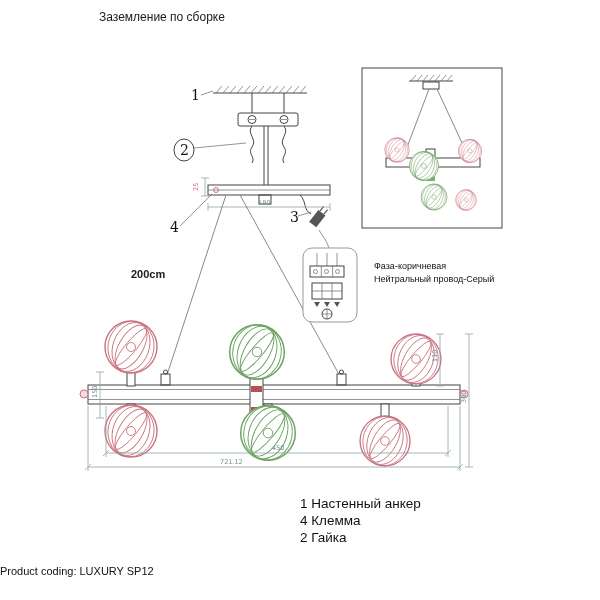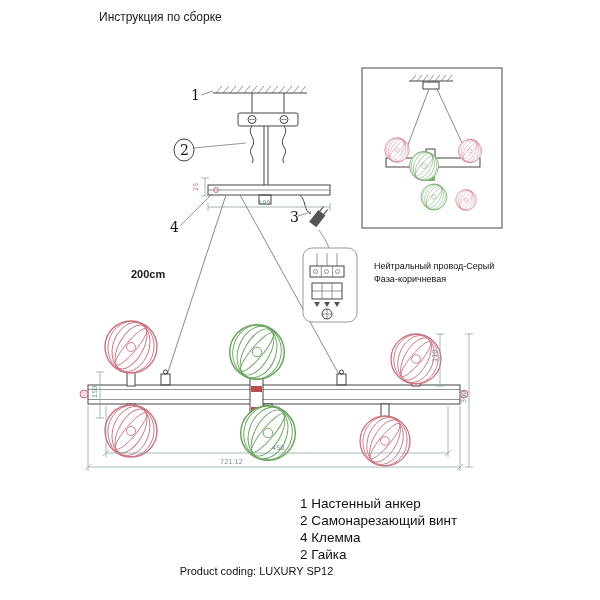--- a/index.html
+++ b/index.html
@@ -3,21 +3,21 @@
 <meta charset="utf-8">
 <style>
   html,body{margin:0;padding:0;background:#fff;}
   .page{position:relative;width:600px;height:600px;background:#ffffff;overflow:hidden;
         font-family:"Liberation Sans","DejaVu Sans",sans-serif;color:#1a1a1a;}
   .abs{position:absolute;}
   .title{left:99px;top:10px;font-size:12px;color:#1a1a1a;}
   .cordlbl{left:131px;top:268px;font-size:11px;font-weight:bold;}
   .wiring{left:374px;top:260px;font-size:9px;line-height:12.5px;color:#111;}
   .legend{left:300px;top:487px;font-size:13.5px;line-height:17px;color:#111;margin-top:8px;}
-  .product{left:0;top:565px;width:513px;text-align:center;font-size:11px;color:#111;}
+  .product{left:0;top:565px;width:513px;text-align:left;font-size:11px;color:#111;}
   svg{position:absolute;left:0;top:0;}
   svg text{font-family:"DejaVu Sans","Liberation Sans",sans-serif;}
   .ln{stroke:#444;stroke-width:1;fill:none;}
   .thin{stroke:#666;stroke-width:0.7;fill:none;}
   .wire{stroke:#7c7c7c;stroke-width:0.9;fill:none;}
   .dln{stroke:#8fa6a6;stroke-width:0.8;fill:none;}
   .sock{fill:#fff;stroke:#444;stroke-width:1;}
   .dim{font-size:6.5px;fill:#6f8f8f;}
   .dim-pink{fill:#c46a84;}
   .callout{font-size:14px;fill:#111;font-family:"DejaVu Serif","Liberation Serif",serif;}
@@ -25,21 +25,21 @@
   .g-green{color:#6aa35f;}
   .redfill{fill:#b85050;stroke:none;}
   .greenfill{fill:#7ab06f;stroke:none;}
   .pinkball{fill:#f3dbe0;stroke:#c9737f;stroke-width:1;}
 </style>
 </head>
 <body>
 
 <div class="page">
 
-  <div class="abs title">Инструкция по сборке</div>
+  <div class="abs title">Заземление по сборке</div>
 
   <svg width="600" height="600" viewBox="0 0 600 600">
     <defs>
       <g id="globe-sym">
         <circle r="26" fill="#fff" stroke="currentColor" stroke-width="1.4"></circle>
         <ellipse rx="23" ry="25.8" transform="rotate(10)" fill="none" stroke="currentColor" stroke-width="0.9"></ellipse>
         <ellipse rx="18" ry="25.2" transform="rotate(20)" fill="none" stroke="currentColor" stroke-width="0.9"></ellipse>
         <ellipse rx="12" ry="24.4" transform="rotate(30)" fill="none" stroke="currentColor" stroke-width="0.9"></ellipse>
         <ellipse rx="5.5" ry="23.6" transform="rotate(40)" fill="none" stroke="currentColor" stroke-width="0.9"></ellipse>
         <circle r="4.5" fill="none" stroke="currentColor" stroke-width="0.9"></circle>
@@ -250,26 +250,25 @@
       <line class="dln" x1="88" y1="467" x2="460" y2="467"></line>
       <line class="dln" x1="85" y1="470" x2="91" y2="464"></line>
       <line class="dln" x1="457" y1="470" x2="463" y2="464"></line>
       <text class="dim" x="220" y="464">721.12</text>
     </g>
   </svg>
 
   <div class="abs cordlbl">200cm</div>
 
   <div class="abs wiring">
+    <div>Фаза-коричневая</div>
     <div>Нейтральный провод-Серый</div>
-    <div>Фаза-коричневая</div>
   </div>
 
   <div class="abs legend">
     <div>1 Настенный анкер</div>
-    <div>2 Самонарезающий винт</div>
     <div>4 Клемма</div>
     <div>2 Гайка</div>
   </div>
 
   <div class="abs product">Product coding: LUXURY SP12</div>
 
 </div>
 
 </body></html>

